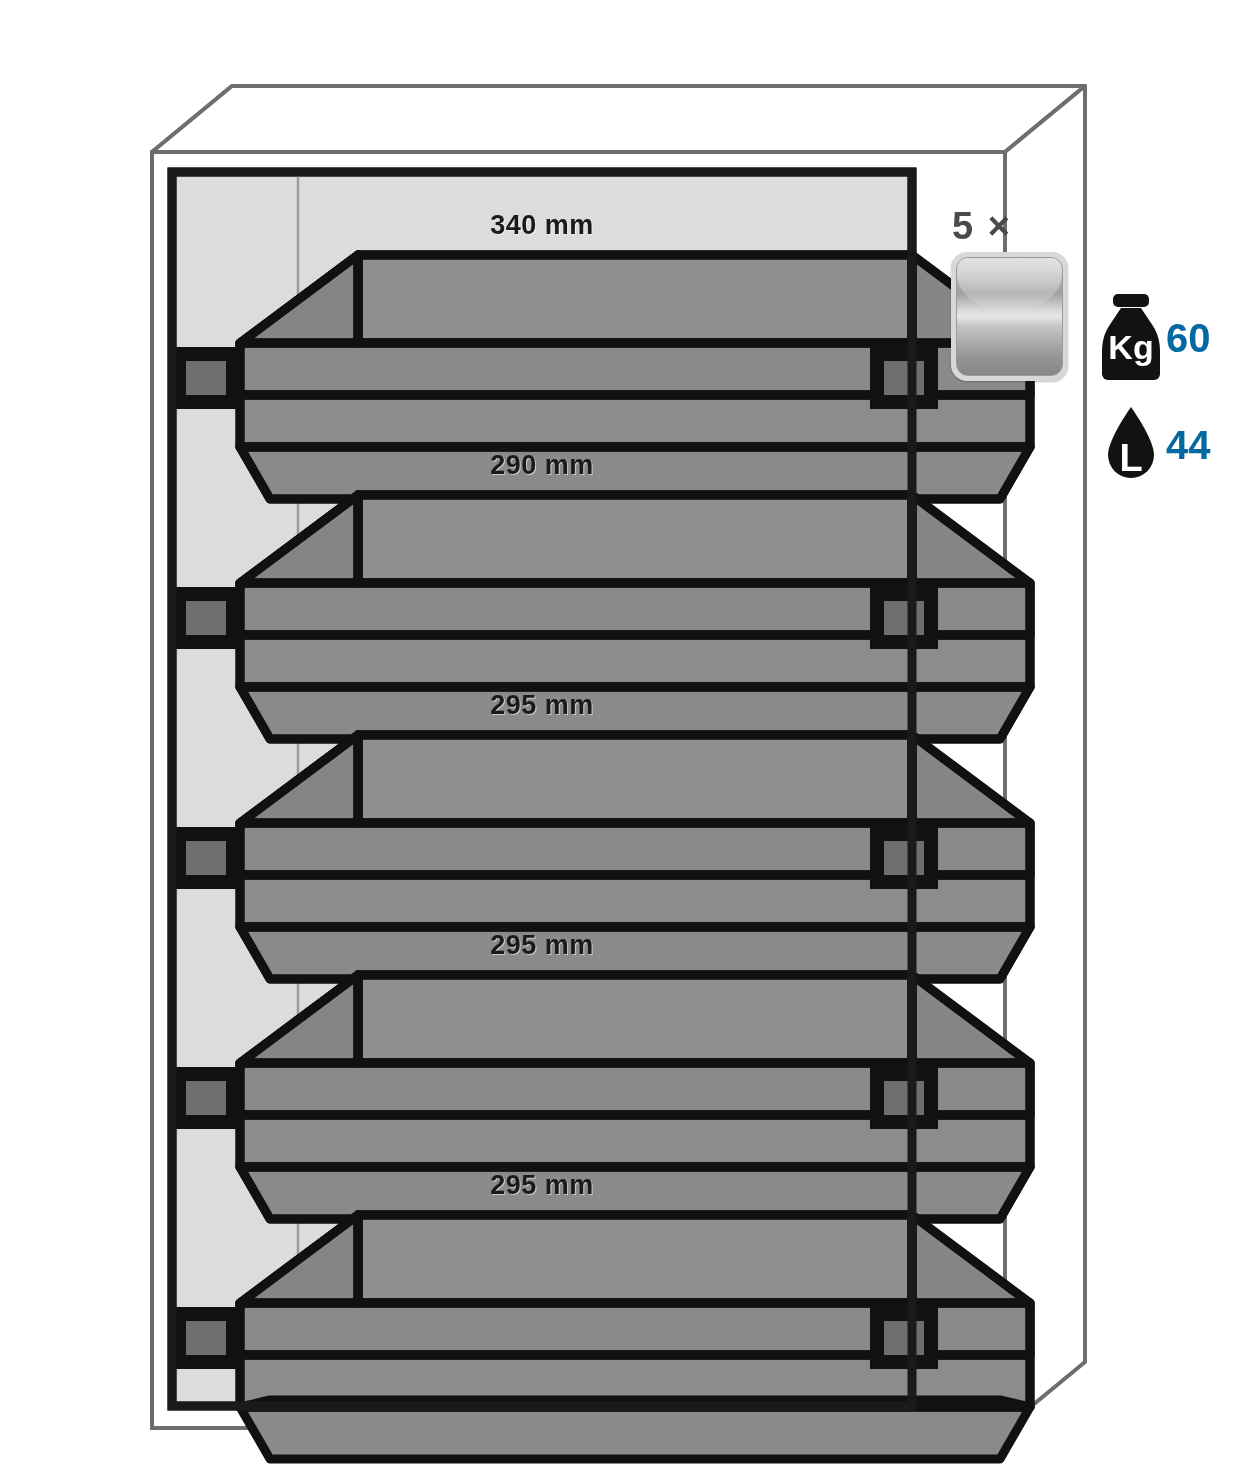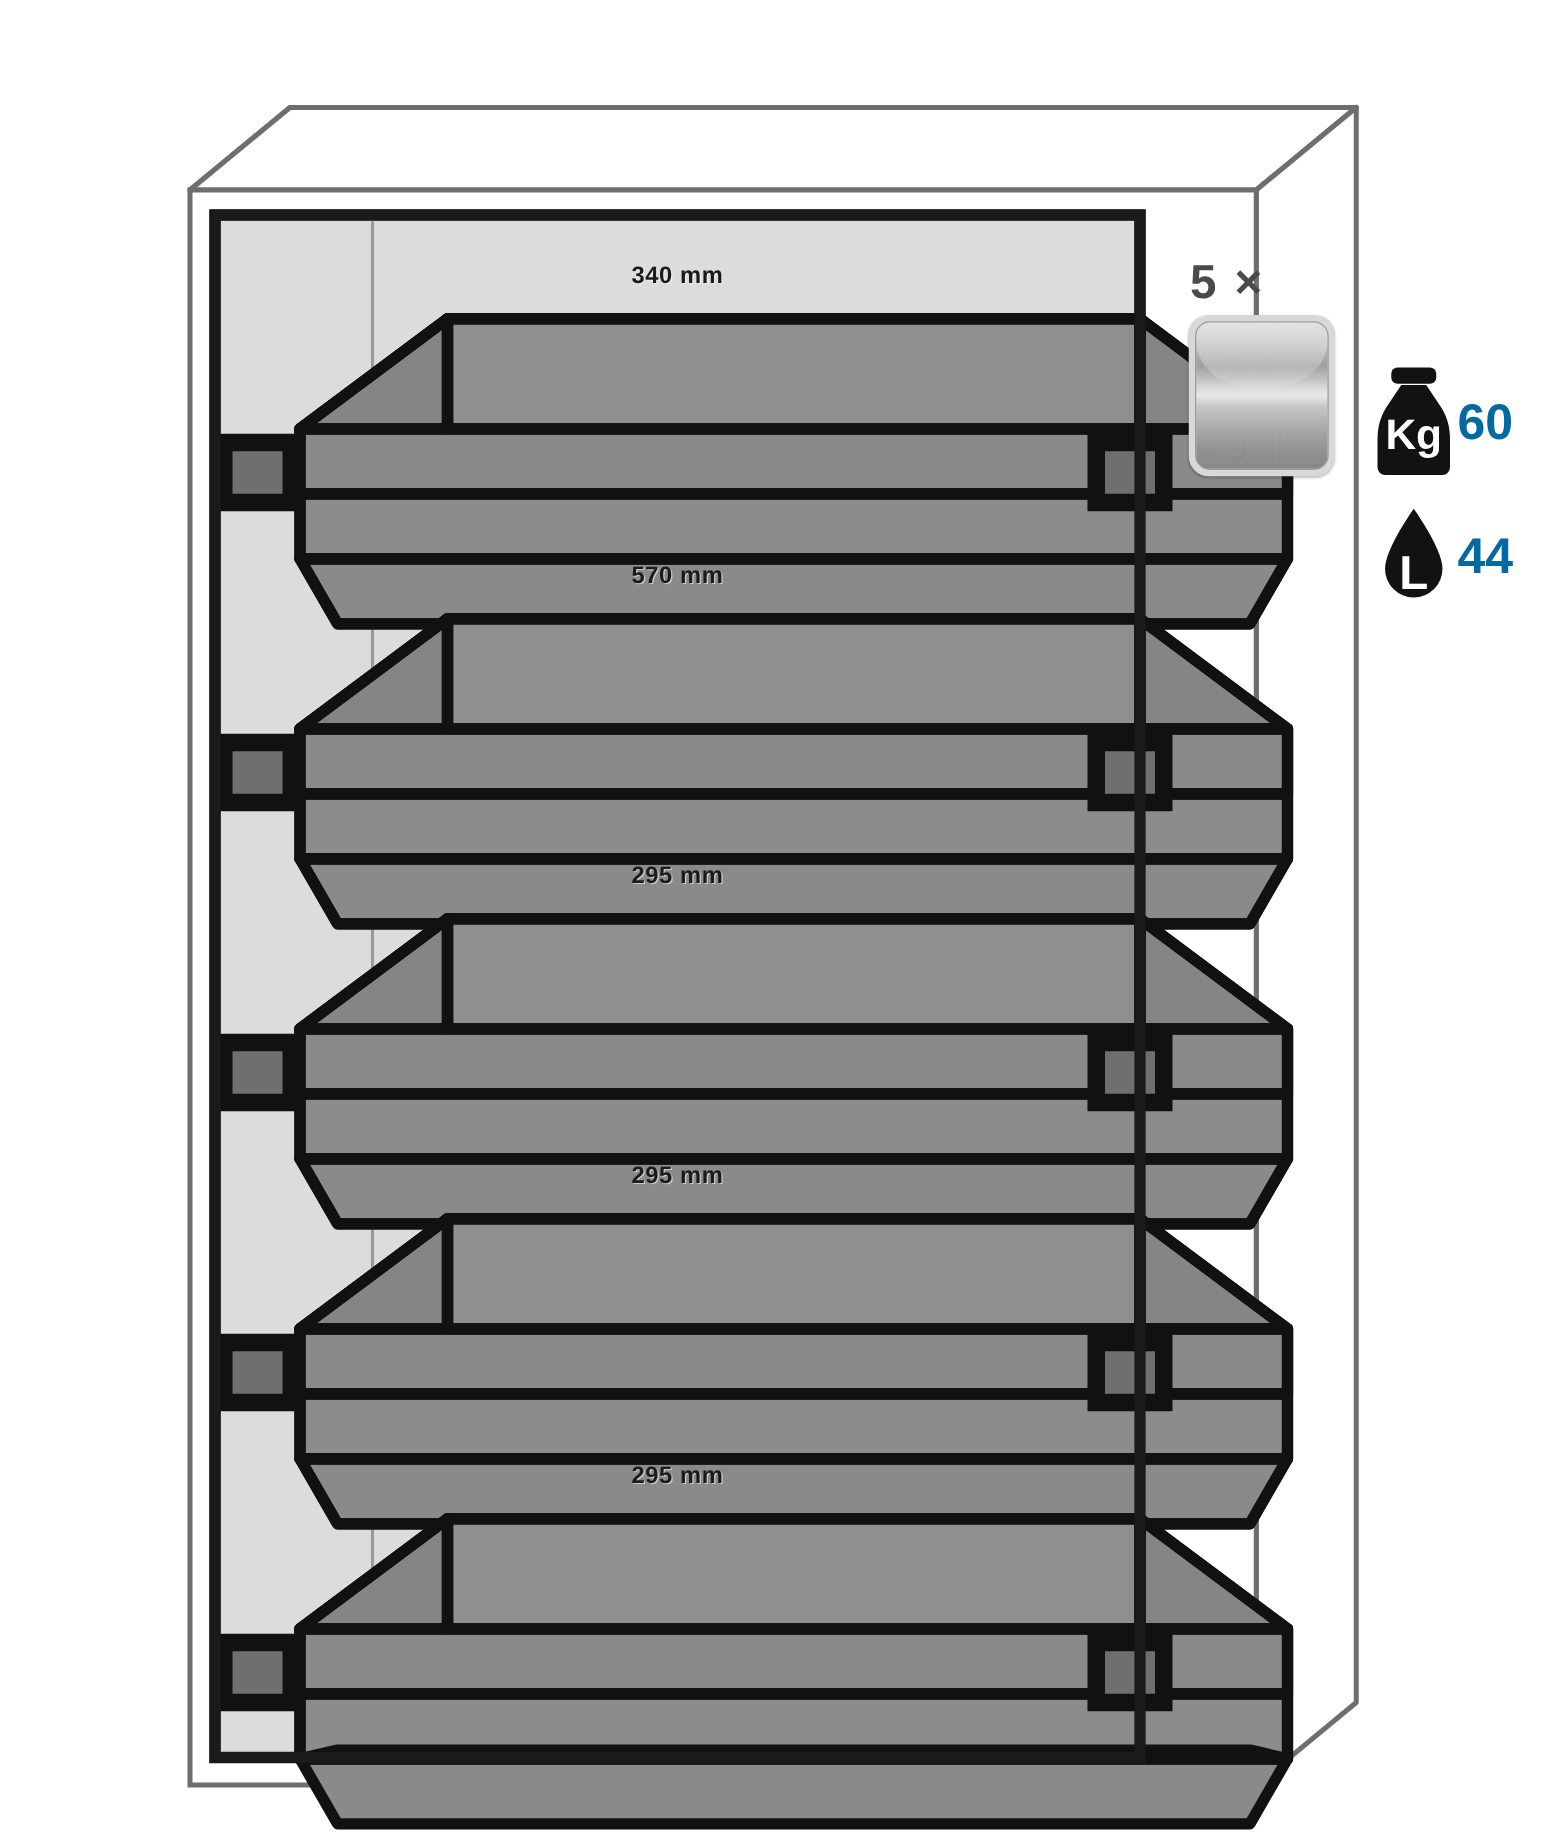--- a/index.html
+++ b/index.html
@@ -13,21 +13,21 @@
   .lbl{
     position:absolute;
     font-family:"Liberation Sans", sans-serif;
     font-weight:bold;
     color:#1a1a1a;
     white-space:nowrap;
     letter-spacing:0.5px;
     text-shadow:1px 1px 0 rgba(255,255,255,.55);
   }
   .dim-label{
-    font-size:19px;
+    font-size:27px;
     text-align:center;
     width:460px;
   }
 
   .count-label{
     position:absolute;
     left:952px; top:205px;
     font-size:38px;
     font-weight:bold;
     color:#4a4a4a;
@@ -218,21 +218,21 @@
       <rect x="882" y="1319" width="44" height="38" fill="#6f6f6f" stroke="#111" stroke-width="4"></rect>
     </g>
   </g>
 
   <rect x="172" y="172" width="740" height="1234" fill="none" stroke="#1a1a1a" stroke-width="9"></rect>
 </svg>
 </div>
 
 <div class="lbl dim-label" style="left:312px; top:210px;">340 mm</div>
 
-<div class="lbl dim-label" style="left:312px; top:450px;">570 mm</div>
+<div class="lbl dim-label" style="left:312px; top:450px;">290 mm</div>
 
 <div class="lbl dim-label" style="left:312px; top:690px;">295 mm</div>
 
 <div class="lbl dim-label" style="left:312px; top:930px;">295 mm</div>
 
 <div class="lbl dim-label" style="left:312px; top:1170px;">295 mm</div>
 
 <div class="count-label">5 ×</div>
 
 <div class="swatch">

